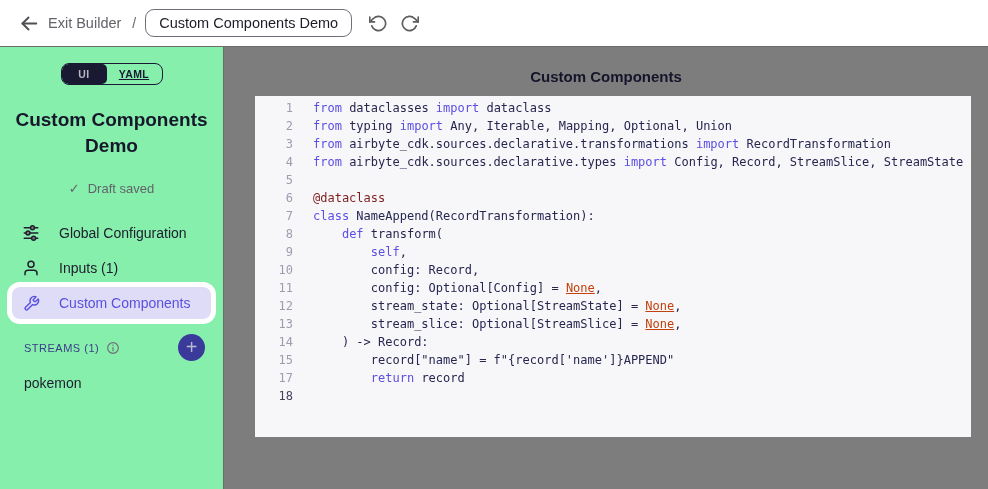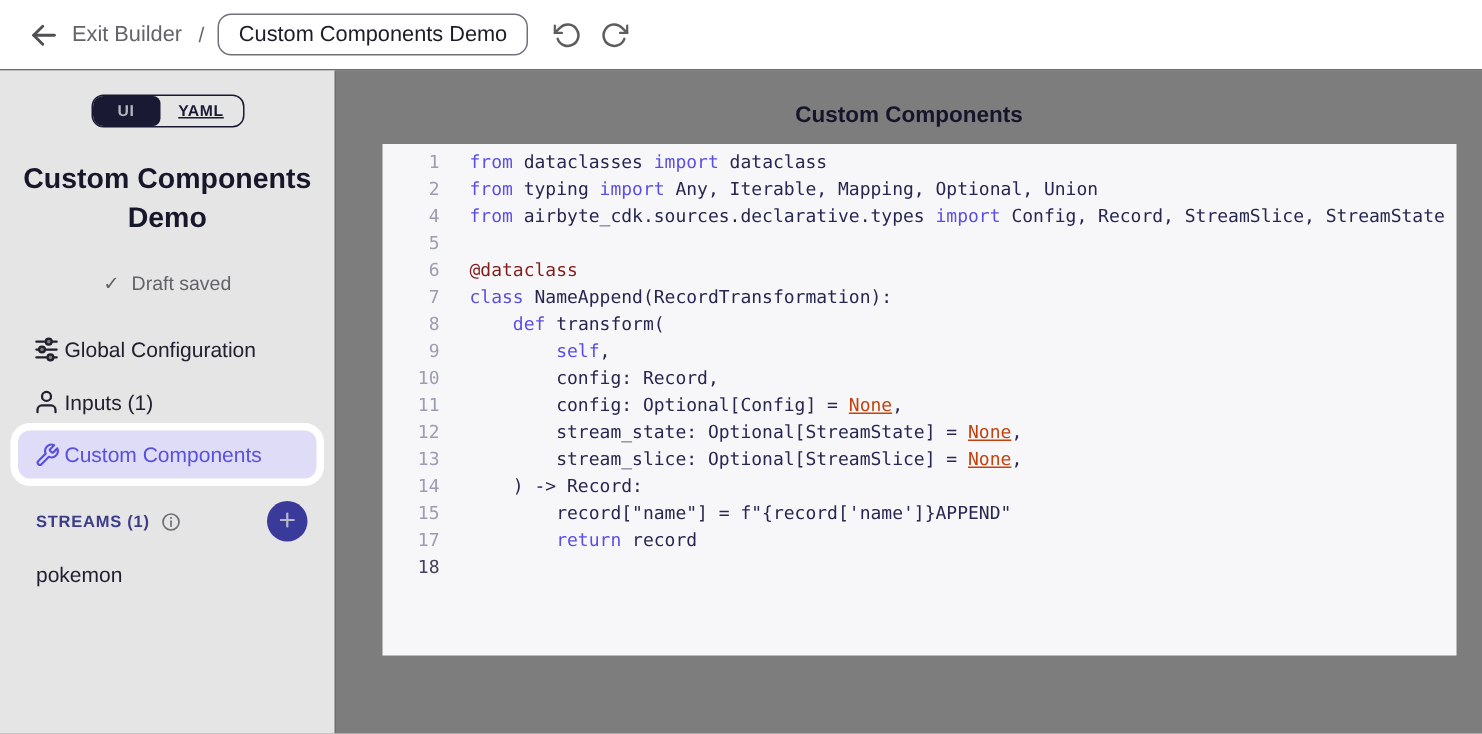--- a/index.html
+++ b/index.html
@@ -31,21 +31,21 @@
     background: rgba(255,255,255,0.05);
   }
   .history-btns { display: flex; gap: 9px; margin-left: 15px; }
   .icon-btn { width: 22px; height: 22px; display: flex; align-items: center; justify-content: center; cursor: pointer; }
 
   
   .layout { display: flex; height: 442px; }
   .sidebar {
     width: 224px;
     min-width: 224px;
-    background: #e5e5e5;
+    background: #86efac;
     border-right: 1px solid #6c6c6c;
     padding-top: 16px;
   }
   .main { flex: 1; position: relative; background: #7d7d7d; }
 
   
   .toggle {
     width: 102px; height: 22px;
     margin: 0 auto;
     display: flex;
@@ -71,21 +71,21 @@
   }
   .draft {
     margin-top: 22px;
     display: flex; align-items: center; justify-content: center; gap: 8px;
     font-size: 13px; color: #62626a;
   }
   .draft .check { font-size: 13px; color: #62626a; }
 
   .nav { margin-top: 21px; padding: 0 12px; }
   .nav-item {
-    display: flex; align-items: center; gap: 3px;
+    display: flex; align-items: center; gap: 19px;
     padding: 7px 10px;
     margin-bottom: 3px;
     font-size: 14px;
     color: #20202f;
     border-radius: 8px;
     cursor: pointer;
   }
   .nav-item .nav-icon { display: flex; width: 18px; height: 18px; align-items: center; justify-content: center; flex: none; }
   .nav-item.active {
     background: #dfdcf8;
@@ -93,21 +93,21 @@
     box-shadow: 0 0 0 5px #ffffff;
     position: relative;
   }
 
   .streams-head {
     margin: 15px 18px 0 24px;
     display: flex; align-items: center; gap: 7px;
     height: 27px;
   }
   .streams-label {
-    font-size: 11px; font-weight: 700; letter-spacing: 0.5px;
+    font-size: 11px; font-weight: 400; letter-spacing: 0.5px;
     color: #3d3c8a;
   }
   .info-icon { display: flex; cursor: pointer; }
   .add-btn {
     margin-left: auto;
     width: 27px; height: 27px;
     border: none; border-radius: 50%;
     background: #3a3a9b;
     color: #b9b9ce;
     font-size: 20px; line-height: 25px;
@@ -243,20 +243,21 @@
     <div class="stream-list" id="stream-list">
         <div class="stream-item">pokemon</div>
       </div>
   </aside>
 
   <main class="main">
     <h2 class="main-heading">Custom Components</h2>
     <div class="editor" id="editor">
         <div class="cl"><span class="ln">1</span><span class="code"><span class="kw">from</span><span> dataclasses </span><span class="kw">import</span><span> dataclass</span></span></div>
         <div class="cl"><span class="ln">2</span><span class="code"><span class="kw">from</span><span> typing </span><span class="kw">import</span><span> Any, Iterable, Mapping, Optional, Union</span></span></div>
+        <div class="cl"><span class="ln">3</span><span class="code"><span class="kw">from</span><span> airbyte_cdk.sources.declarative.transformations </span><span class="kw">import</span><span> RecordTransformation</span></span></div>
         <div class="cl"><span class="ln">4</span><span class="code"><span class="kw">from</span><span> airbyte_cdk.sources.declarative.types </span><span class="kw">import</span><span> Config, Record, StreamSlice, StreamState</span></span></div>
         <div class="cl"><span class="ln">5</span><span class="code"></span></div>
         <div class="cl"><span class="ln">6</span><span class="code"><span class="meta">@dataclass</span></span></div>
         <div class="cl"><span class="ln">7</span><span class="code"><span class="kw">class</span><span> NameAppend(RecordTransformation):</span></span></div>
         <div class="cl"><span class="ln">8</span><span class="code"><span>    </span><span class="kw">def</span><span> transform(</span></span></div>
         <div class="cl"><span class="ln">9</span><span class="code"><span>        </span><span class="kw">self</span><span>,</span></span></div>
         <div class="cl"><span class="ln">10</span><span class="code"><span>        config: Record,</span></span></div>
         <div class="cl"><span class="ln">11</span><span class="code"><span>        config: Optional[Config] = </span><span class="atom">None</span><span>,</span></span></div>
         <div class="cl"><span class="ln">12</span><span class="code"><span>        stream_state: Optional[StreamState] = </span><span class="atom">None</span><span>,</span></span></div>
         <div class="cl"><span class="ln">13</span><span class="code"><span>        stream_slice: Optional[StreamSlice] = </span><span class="atom">None</span><span>,</span></span></div>

